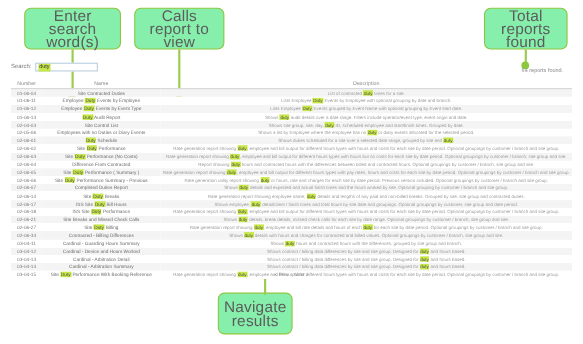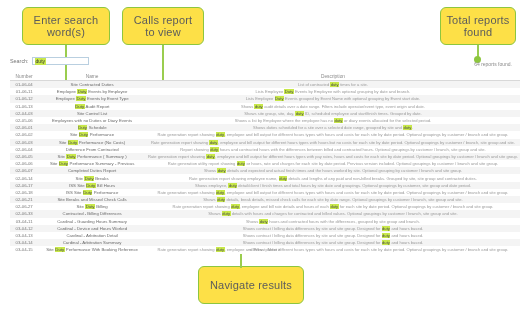--- a/index.html
+++ b/index.html
@@ -11,23 +11,23 @@
     position:relative;
     -webkit-font-smoothing:antialiased;
   }
   #root{position:relative;width:530px;height:313px;}
 
   
   .callout{
     position:absolute;
     border:1.6px solid #8dc63f;
     border-radius:6px;
-    background:#fde047;
+    background:#86efac;
     color:#5c5c5c;
-    font-size:11px;
+    font-size:14px;
     line-height:12px;
     text-align:center;
     display:flex;
     align-items:center;
     justify-content:center;
     padding:3px 5px;
     box-sizing:border-box;
     letter-spacing:.2px;
   }
   .callout span{display:block;}
@@ -114,21 +114,21 @@
   </div>
   <div class="conn" style="left:162px;top:45px;height:45px;"></div>
   <div class="conn-dot" style="left:159px;top:87px;"></div>
 
   <div class="callout" style="left:440px;top:7px;width:76px;height:38px;justify-content:center;">
     <span>Total reports found</span>
   </div>
   <div class="conn" style="left:477px;top:45px;height:14px;"></div>
   <div class="conn-dot" style="left:474px;top:56px;"></div>
 
-  <div class="callout" style="left:198px;top:266px;width:106px;height:38px;">
+  <div class="callout" style="left:198px;top:266px;width:68px;height:38px;">
     <span>Navigate results</span>
   </div>
   <div class="conn" style="left:240px;top:250px;height:18px;"></div>
   <div class="conn-dot" style="left:237px;top:247px;"></div>
 
   <div class="search-row">
     <div class="search-label">Search:</div>
     <div class="search-box">
       <span class="search-val">duty</span>
     </div>

